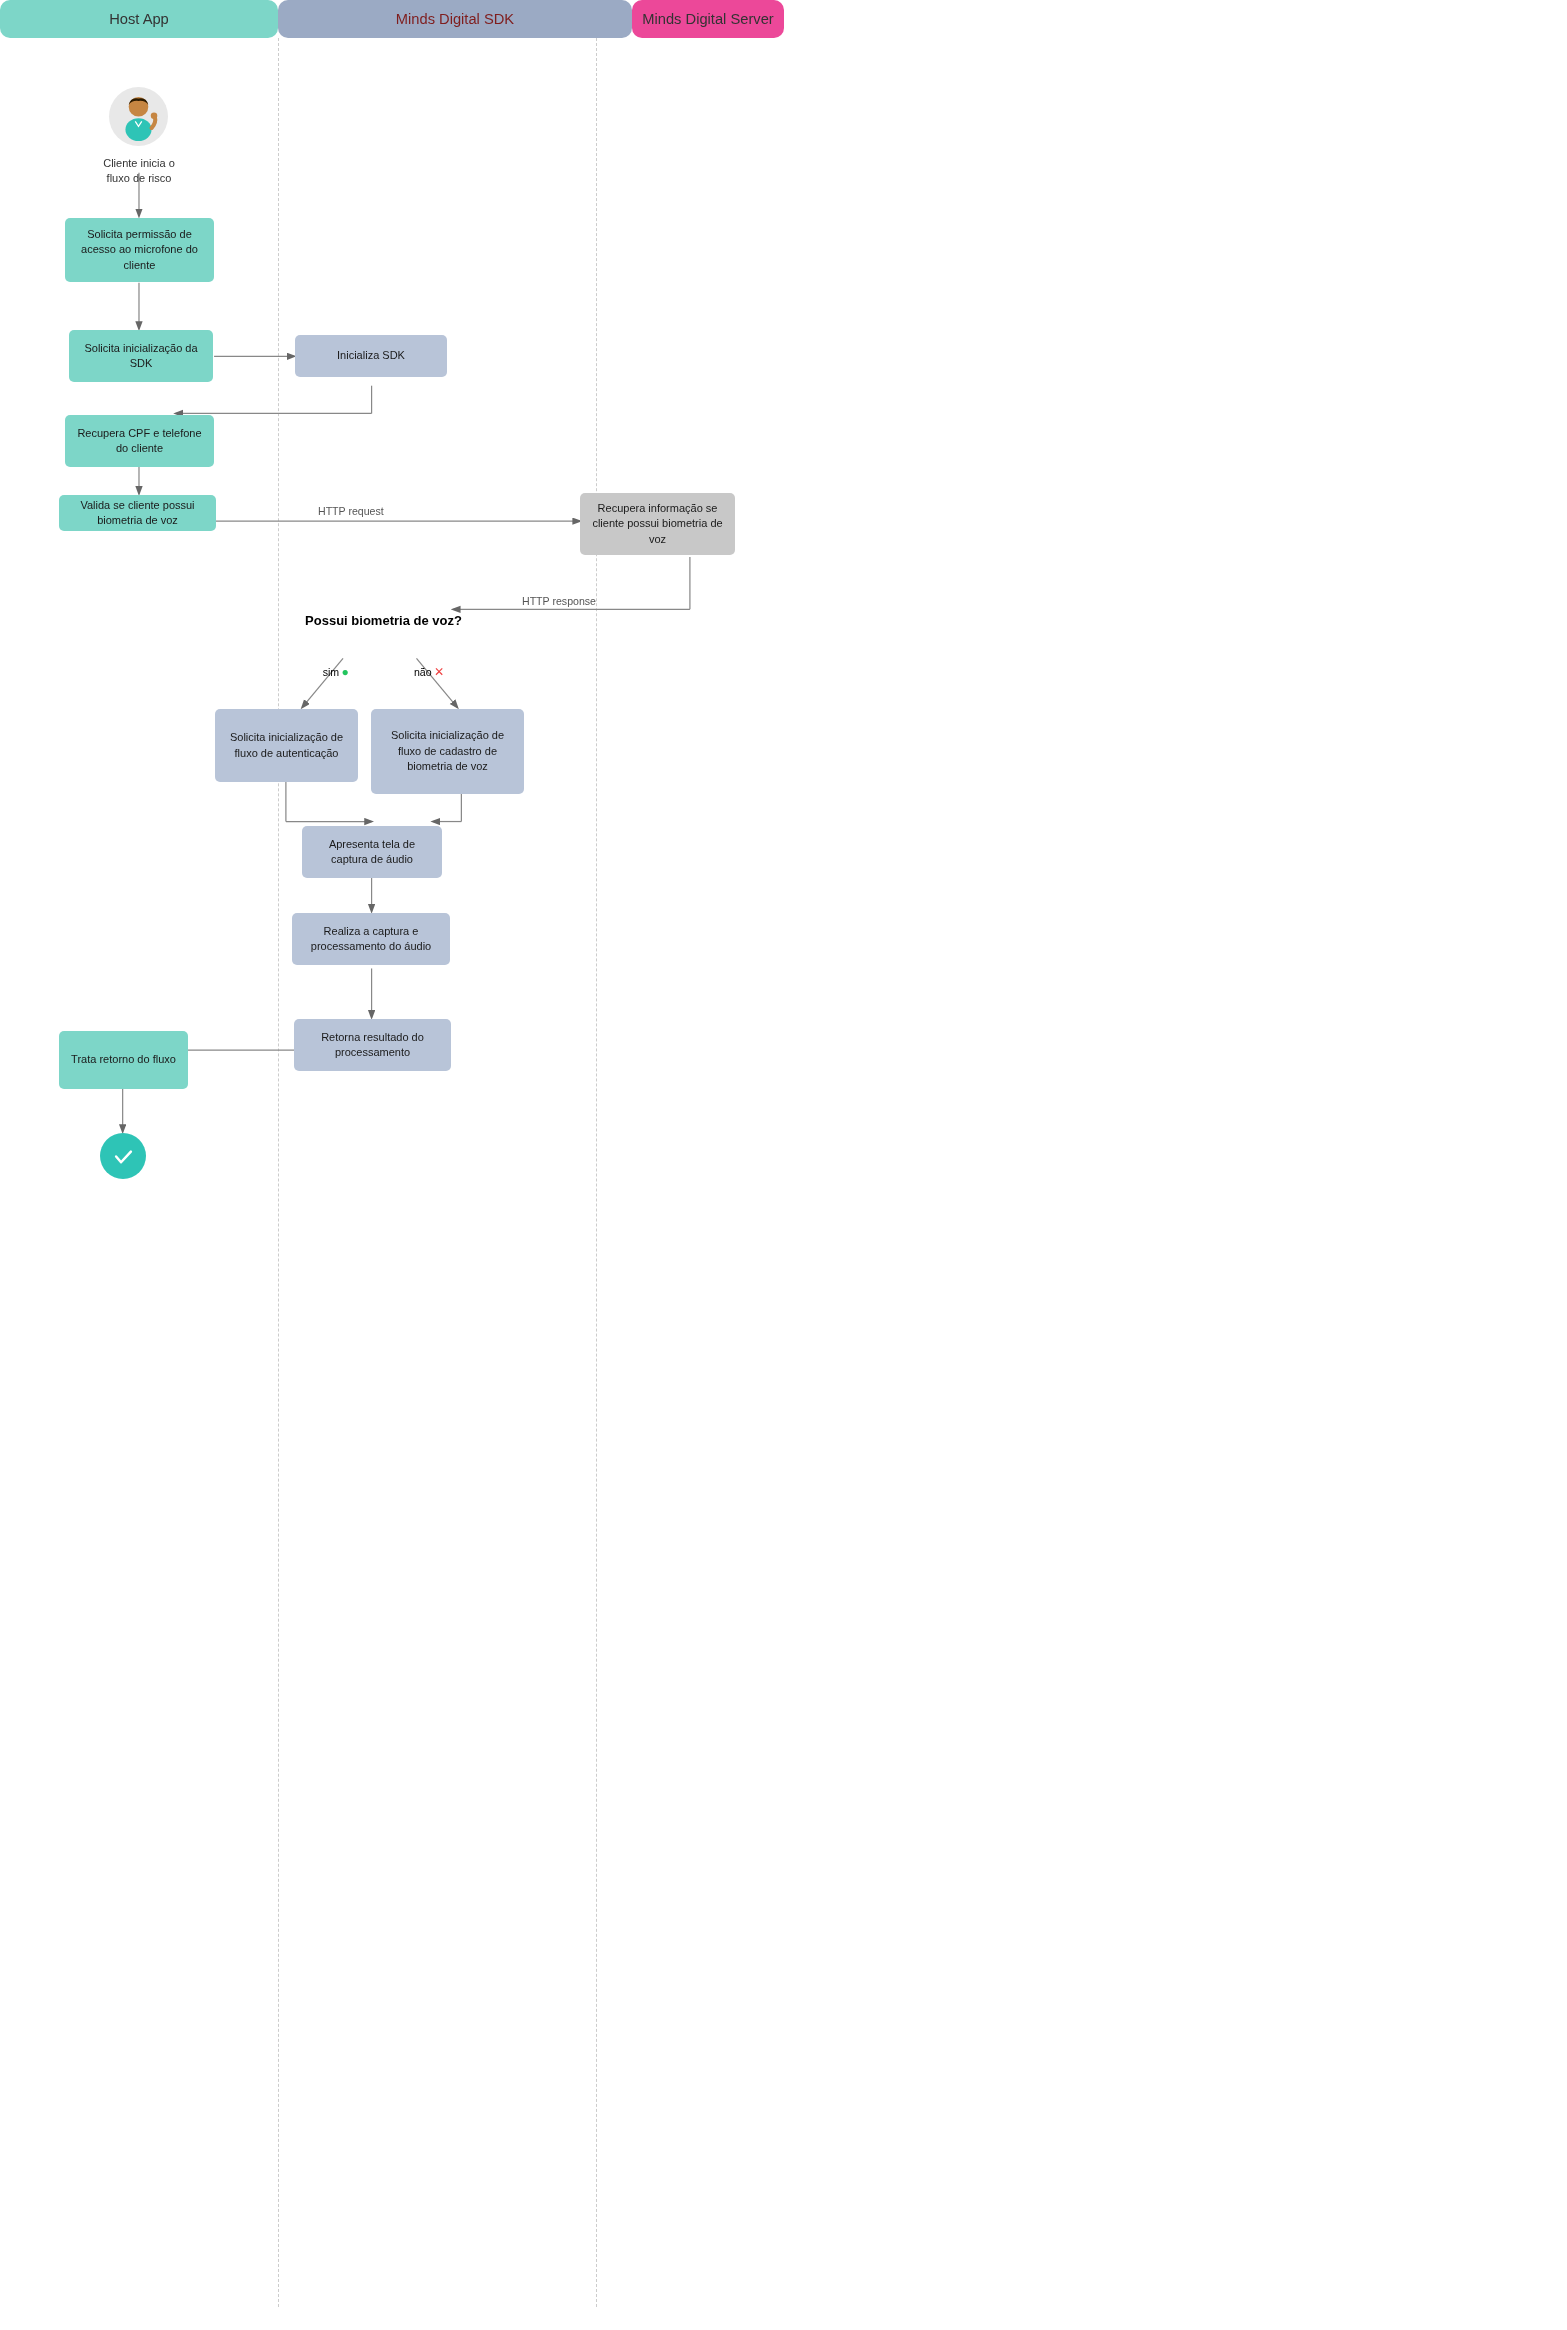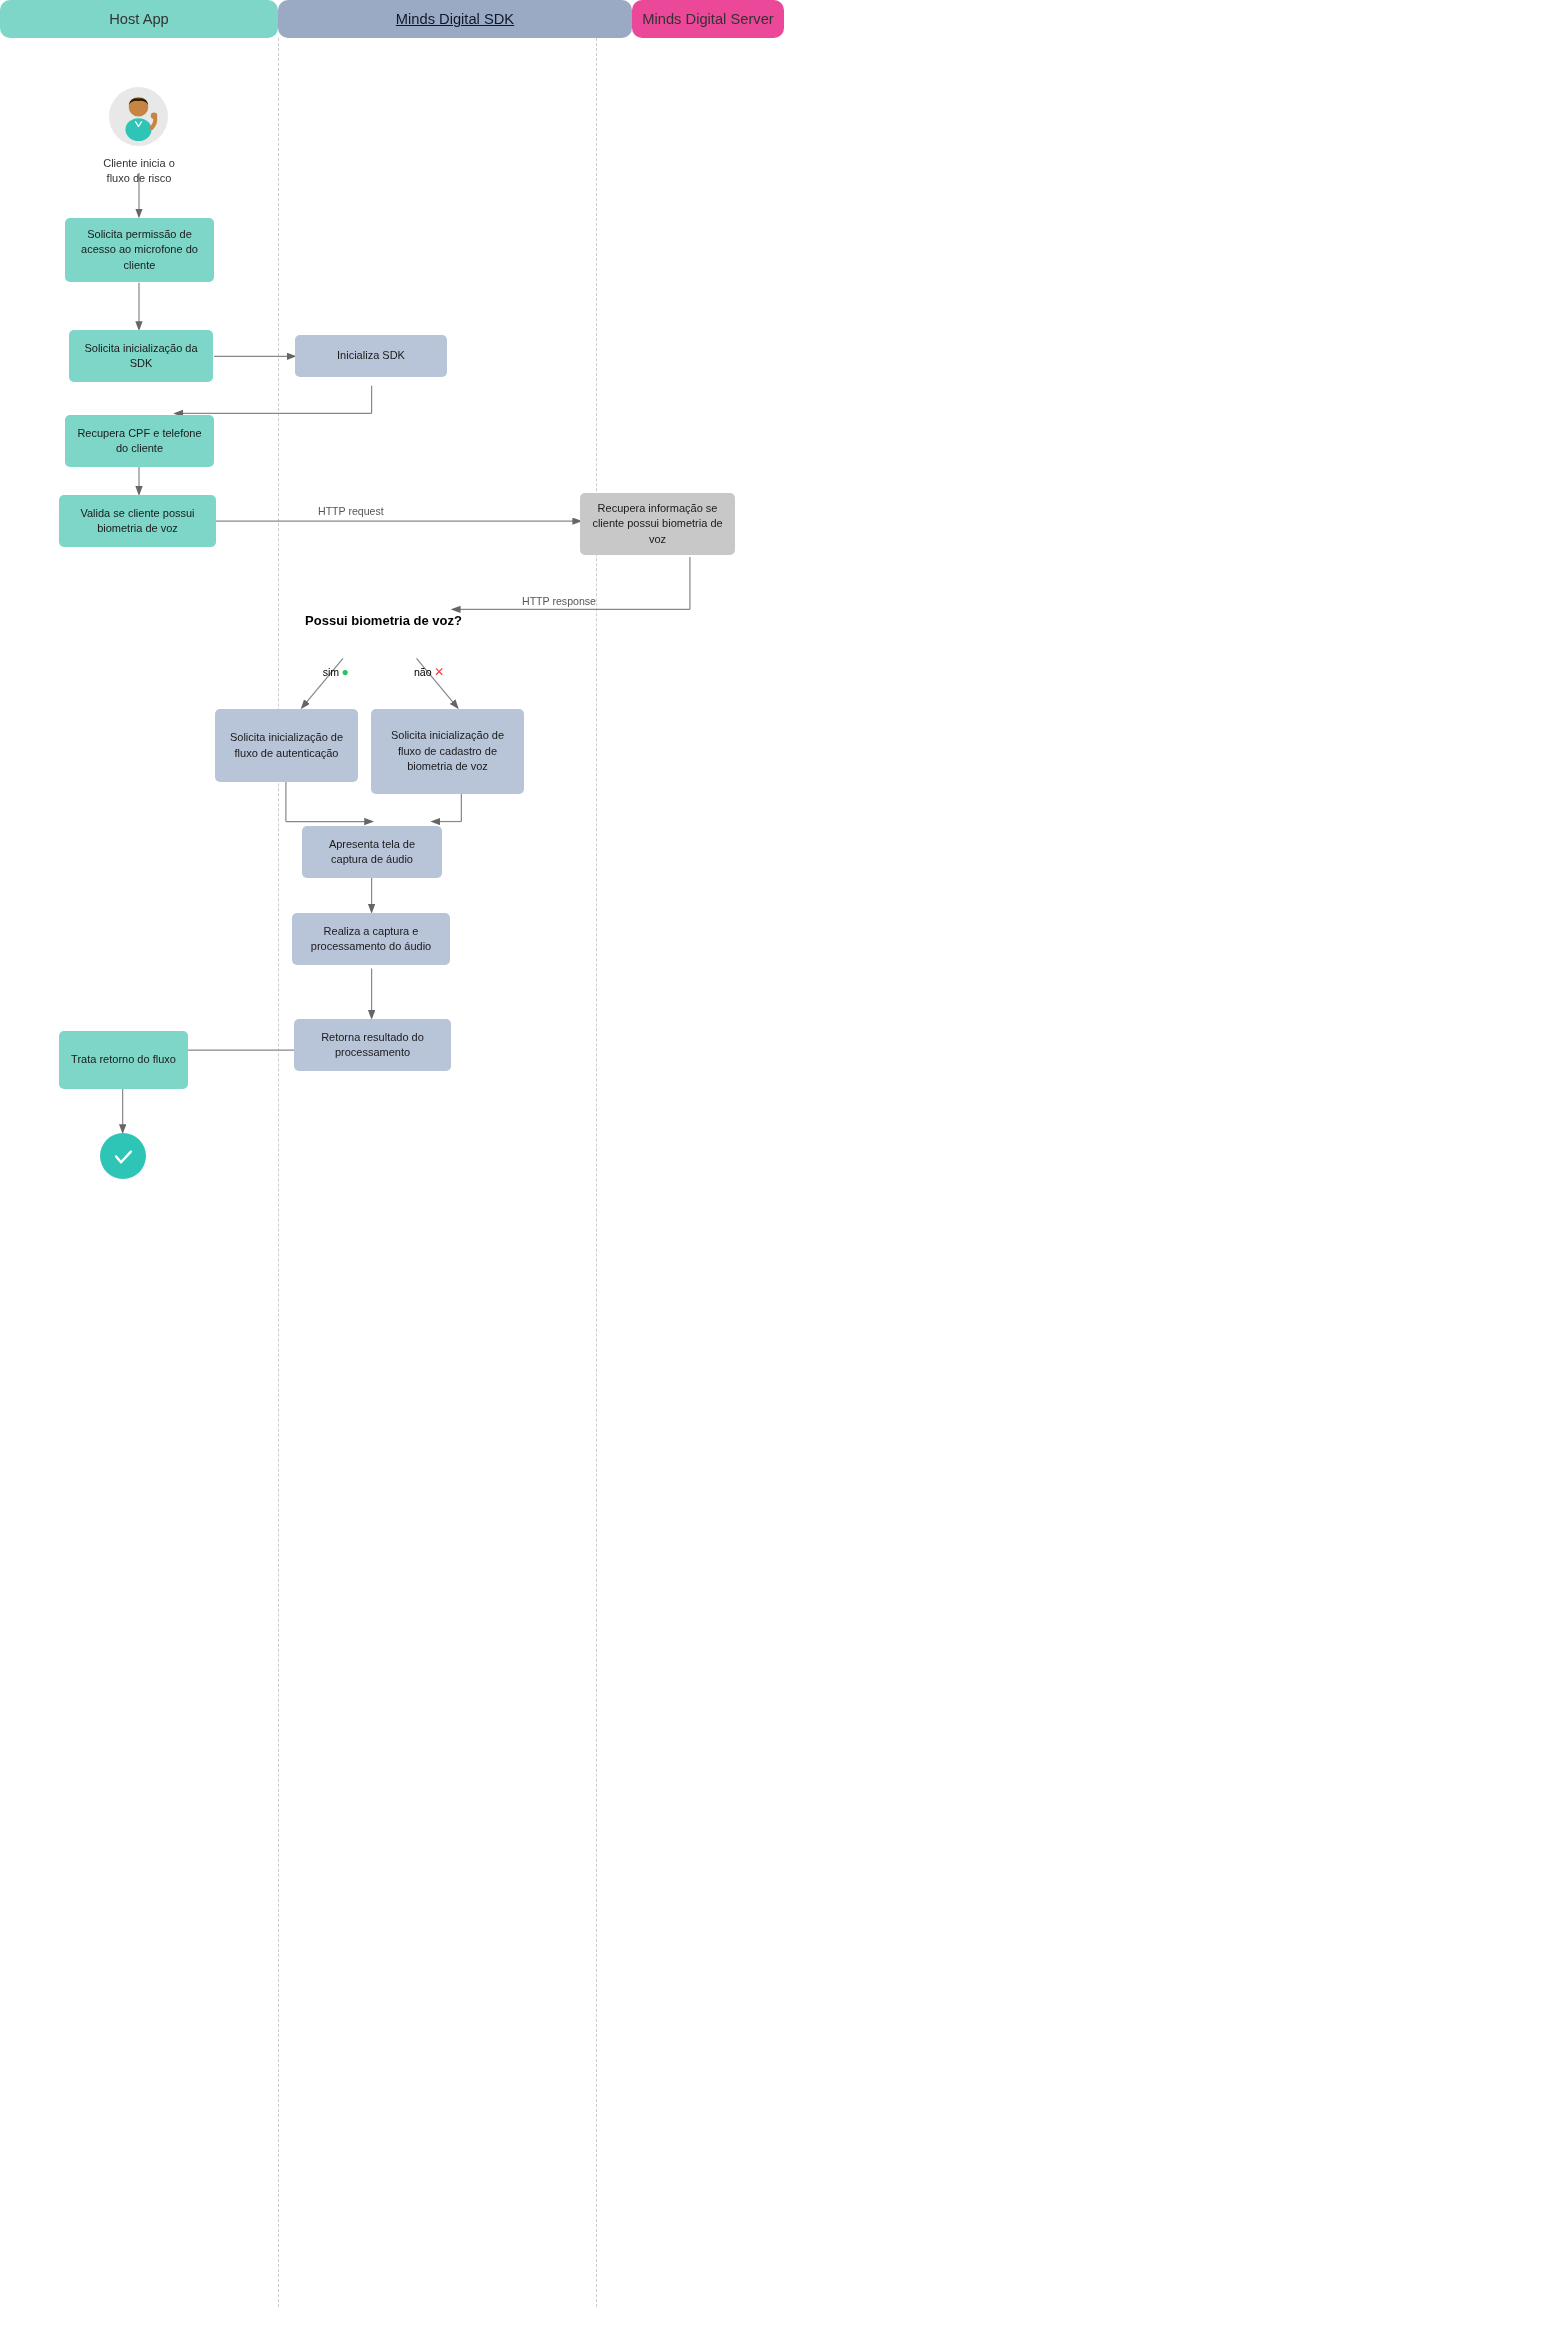--- a/index.html
+++ b/index.html
@@ -27,22 +27,21 @@
       border-radius: 10px;
     }
     .lane-host {
       background: #7dd6c8;
       width: 278px;
       color: #333;
     }
     .lane-sdk {
       background: #9baac4;
       flex: 1;
-      color: #0f172a;
-      text-decoration: underline;
+      color: #7f1d1d;
     }
     .lane-server {
       background: #ec4899;
       width: 152px;
       color: #333;
     }
 
     
     .diagram {
       position: relative;
@@ -270,21 +269,21 @@
 
   <div class="node node-blue" style="left:295px; top:297px; width:152px; height:42px;">
     <span>Inicializa SDK</span>
   </div>
 
   <div class="node node-green" style="left:65px; top:377px; width:149px; height:52px;">
     <span>Recupera CPF e
 telefone do cliente</span>
   </div>
 
-  <div class="node node-green" style="left:59px; top:457px; width:157px; height:52px;">
+  <div class="node node-green" style="left:59px; top:457px; width:157px; height:36px;">
     <span>Valida se cliente possui
 biometria de voz</span>
   </div>
 
   <div class="http-label" style="left:318px; top:467px;">
     <span>HTTP request</span>
   </div>
 
   <div class="node node-gray" style="left:580px; top:455px; width:155px; height:62px;">
     <span>Recupera informação

